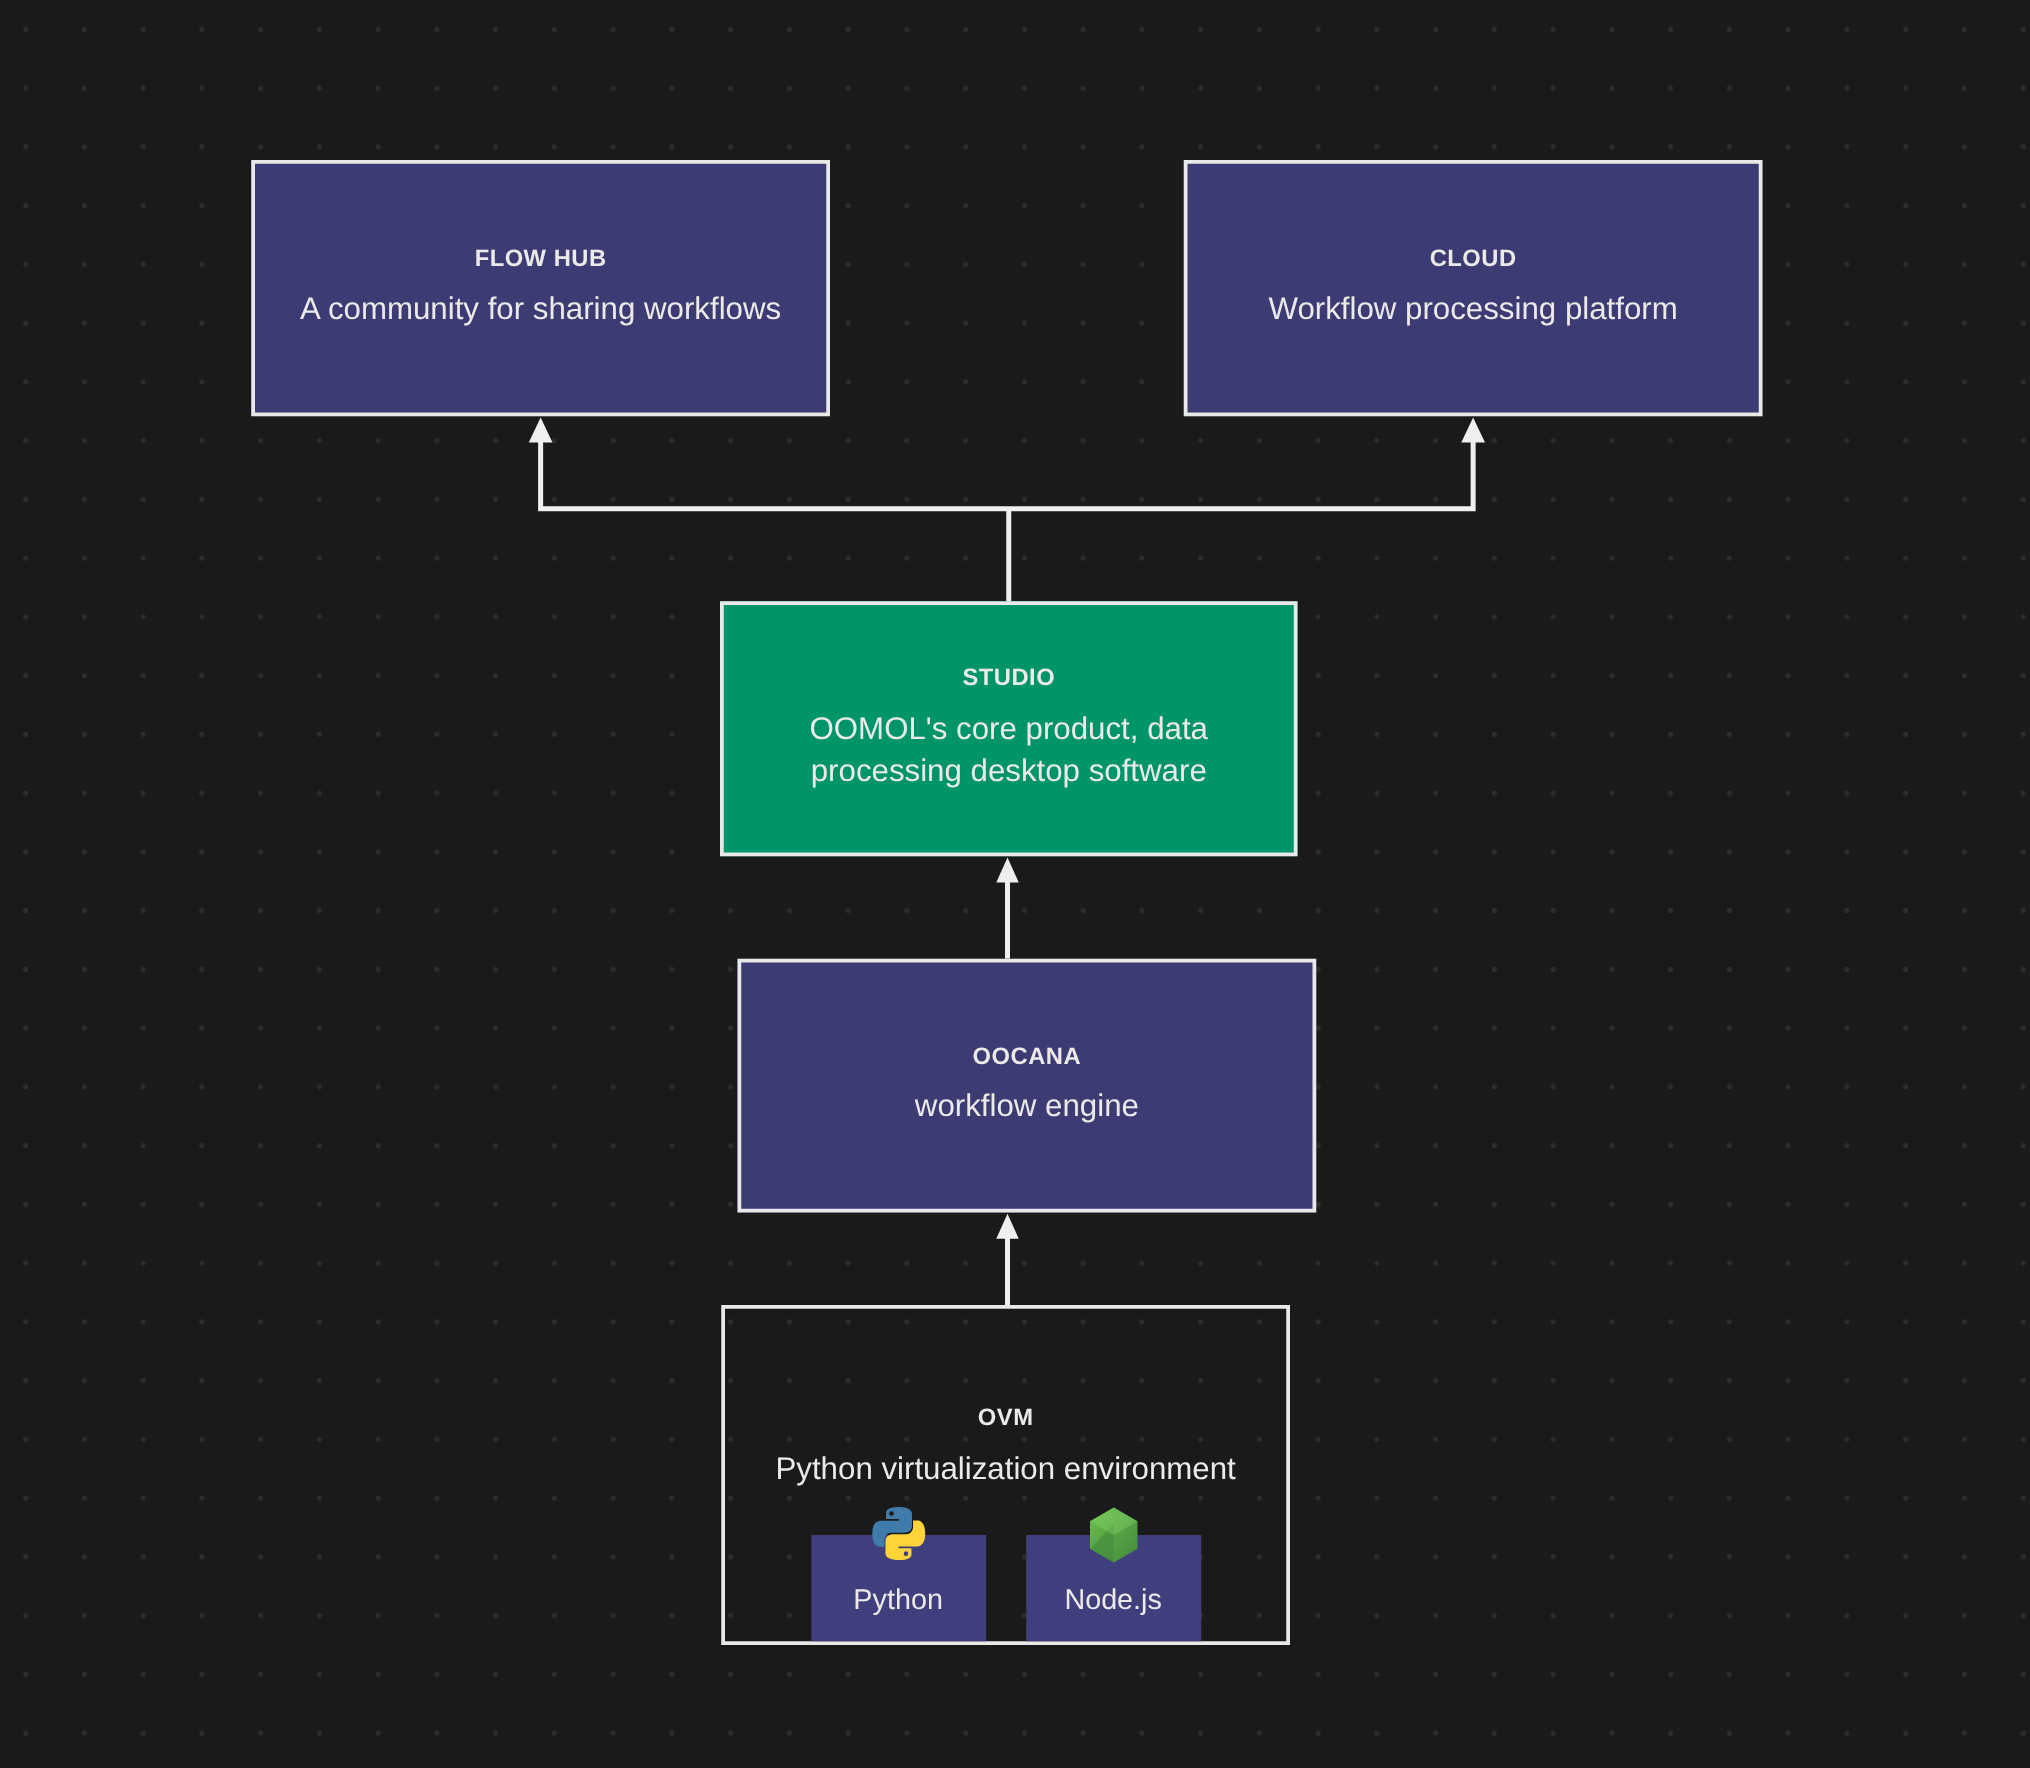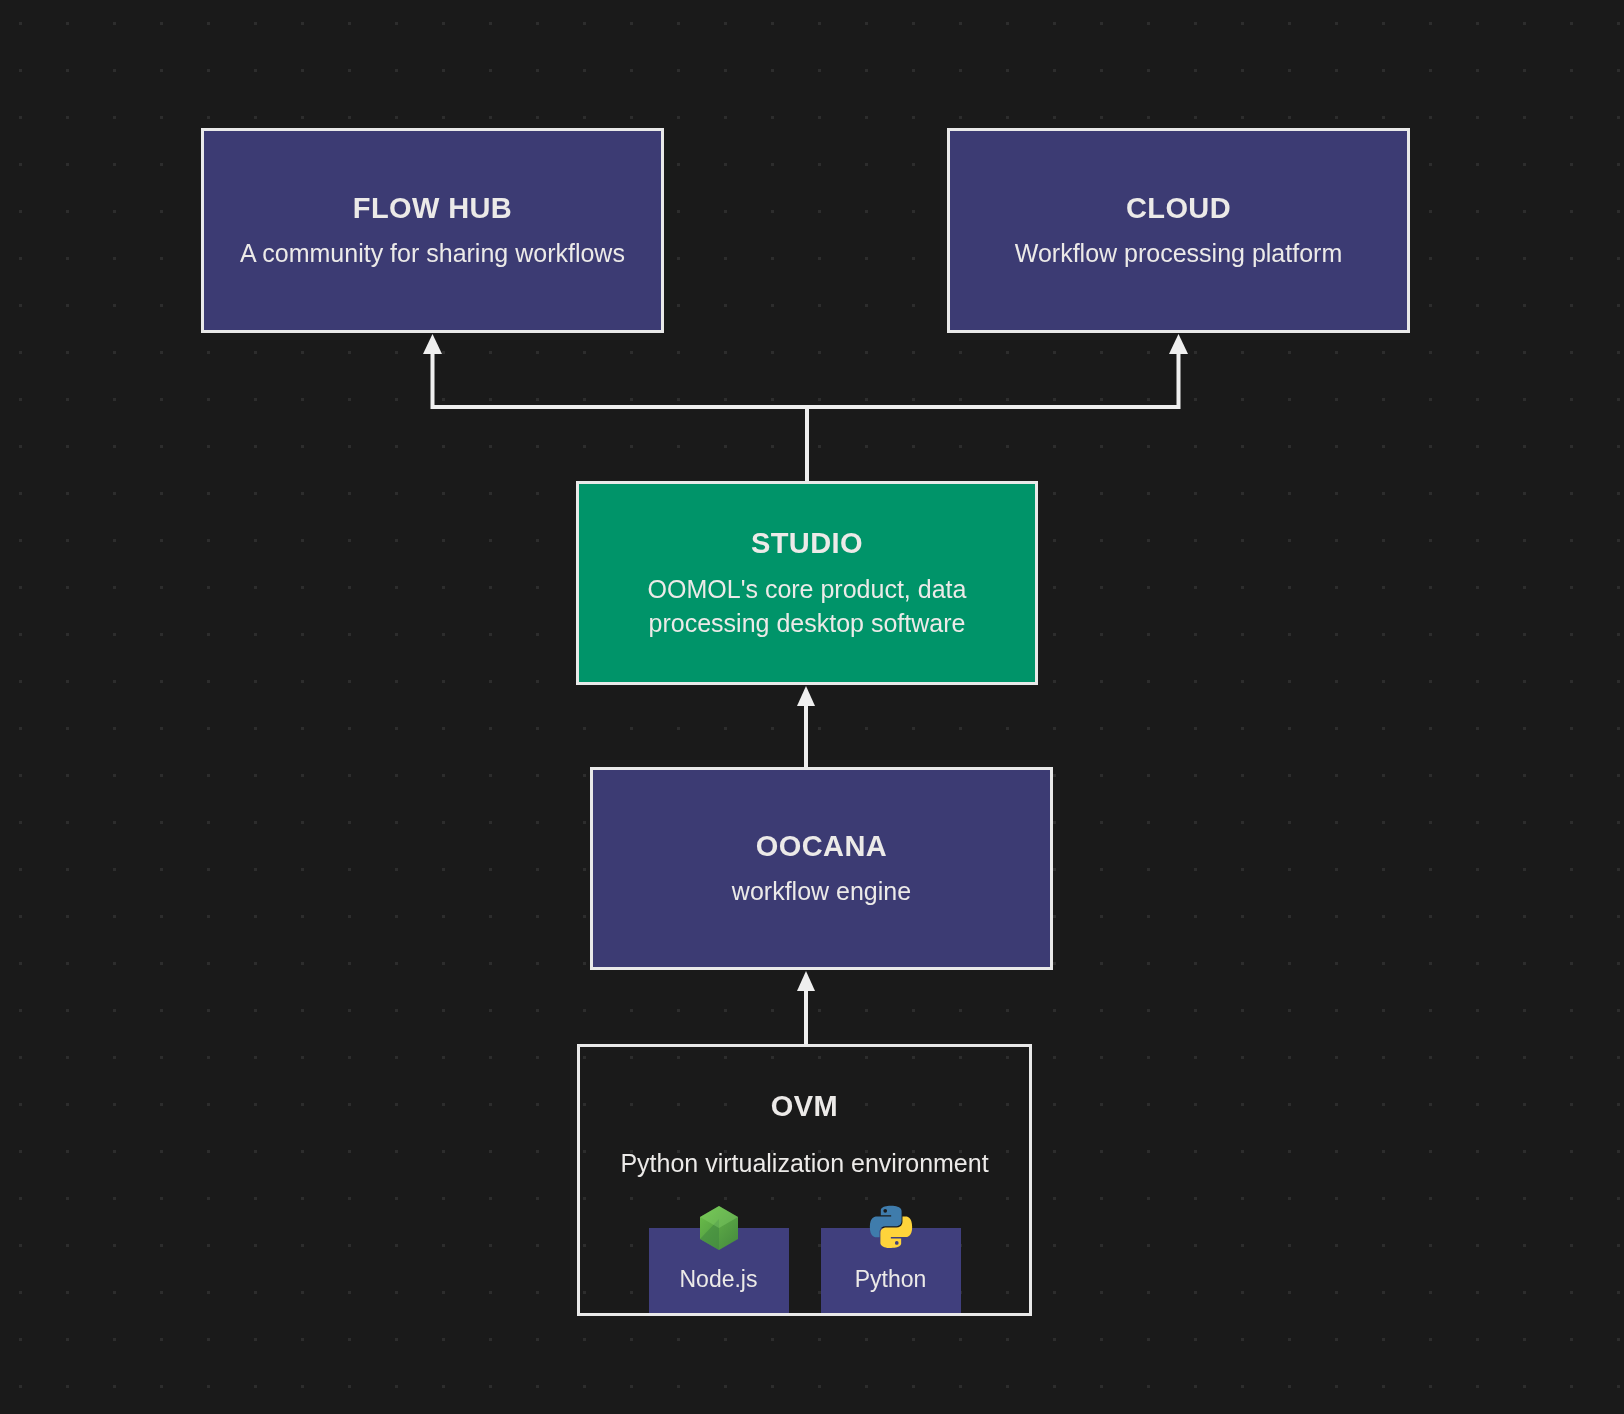--- a/index.html
+++ b/index.html
@@ -15,22 +15,22 @@
     background-size:47px 47px;background-position:-3px 0px;
     font-family:"Liberation Sans", sans-serif;color:var(--text);
   }
   .node{
     position:absolute;border:3px solid var(--border);
     display:flex;flex-direction:column;justify-content:center;align-items:center;
     text-align:center;
   }
   .node.purple{background:var(--purple);}
   .node.green{background:var(--green);}
-  .node.outline{background:transparent;justify-content:space-between;padding-top:42px;}
-  .title{font-size:29px;font-weight:700;letter-spacing:.4px;line-height:1.2;}
+  .node.outline{background:transparent;justify-content:flex-end;padding-top:42px;}
+  .title{font-size:19px;font-weight:700;letter-spacing:.4px;line-height:1.2;}
   .subtitle{font-size:25px;font-weight:400;margin-top:11px;line-height:1.36;max-width:442px;}
   .subnodes{display:flex;gap:32px;margin-top:36px;}
   .subnode{
     position:relative;width:140px;height:85px;background:var(--purple-2);
     display:flex;align-items:center;justify-content:center;padding-top:18px;
   }
   .subnode .label{font-size:23px;}
   .subicon{position:absolute;top:-23px;left:50%;transform:translateX(-50%);display:block;}
   svg.connectors{position:absolute;left:0;top:0;pointer-events:none;}
   .conn{stroke:var(--line);stroke-width:4;fill:none;stroke-linejoin:miter;}
@@ -76,38 +76,38 @@
     <div class="subtitle">workflow engine</div>
   </div>
 
   <div class="node outline" style="left:577px;top:1044px;width:455px;height:272px;">
     <div class="title">OVM</div>
     <div class="subtitle">Python virtualization environment</div>
 
     <div class="subnodes">
 
       <div class="subnode">
+        <svg class="subicon" width="44" height="44" viewBox="0 0 64 64">
+          <path fill="#3f7cac" d="M31.9 1C16.3 1 17.2 7.8 17.2 7.8l.02 7h15v2.1H11.3S1.2 15.8 1.2 31.7c0 15.9 8.8 15.3 8.8 15.3h5.3v-7.3s-.3-8.8 8.7-8.8h15s8.4.1 8.4-8.1V9.2S48.8 1 31.9 1zM23.6 5.7a2.7 2.7 0 1 1 0 5.4 2.7 2.7 0 0 1 0-5.4z"></path>
+          <path fill="#ffd43b" d="M32.1 62.6c15.6 0 14.7-6.8 14.7-6.8l-.02-7h-15v-2.1h20.9s10.1 1.1 10.1-14.8c0-15.9-8.8-15.3-8.8-15.3h-5.3v7.3s.3 8.8-8.7 8.8h-15s-8.4-.1-8.4 8.1v13.6s-1.3 8.2 15.5 8.2zm8.3-4.7a2.7 2.7 0 1 1 0-5.4 2.7 2.7 0 0 1 0 5.4z"></path>
+        </svg>
+        <span class="label">Python</span>
+      </div>
+
+      <div class="subnode">
         <svg class="subicon" width="42" height="46" viewBox="0 0 42 46">
           <defs>
             <linearGradient id="nodeGrad" x1="0" y1="0" x2="1" y2="1">
               <stop offset="0" stop-color="#6cc04a"></stop>
               <stop offset="1" stop-color="#44883e"></stop>
             </linearGradient>
           </defs>
           <polygon points="21,1 40,12 40,34 21,45 2,34 2,12" fill="url(#nodeGrad)"></polygon>
           <polygon points="2,34 21,14 21,45" fill="#3f873f" opacity="0.55"></polygon>
           <polygon points="21,1 40,12 21,23 2,12" fill="#8cd96f" opacity="0.35"></polygon>
         </svg>
         <span class="label">Node.js</span>
       </div>
 
-      <div class="subnode">
-        <svg class="subicon" width="44" height="44" viewBox="0 0 64 64">
-          <path fill="#3f7cac" d="M31.9 1C16.3 1 17.2 7.8 17.2 7.8l.02 7h15v2.1H11.3S1.2 15.8 1.2 31.7c0 15.9 8.8 15.3 8.8 15.3h5.3v-7.3s-.3-8.8 8.7-8.8h15s8.4.1 8.4-8.1V9.2S48.8 1 31.9 1zM23.6 5.7a2.7 2.7 0 1 1 0 5.4 2.7 2.7 0 0 1 0-5.4z"></path>
-          <path fill="#ffd43b" d="M32.1 62.6c15.6 0 14.7-6.8 14.7-6.8l-.02-7h-15v-2.1h20.9s10.1 1.1 10.1-14.8c0-15.9-8.8-15.3-8.8-15.3h-5.3v7.3s.3 8.8-8.7 8.8h-15s-8.4-.1-8.4 8.1v13.6s-1.3 8.2 15.5 8.2zm8.3-4.7a2.7 2.7 0 1 1 0-5.4 2.7 2.7 0 0 1 0 5.4z"></path>
-        </svg>
-        <span class="label">Python</span>
-      </div>
-
     </div>
   </div>
 
 </div>
 
 </body></html>

